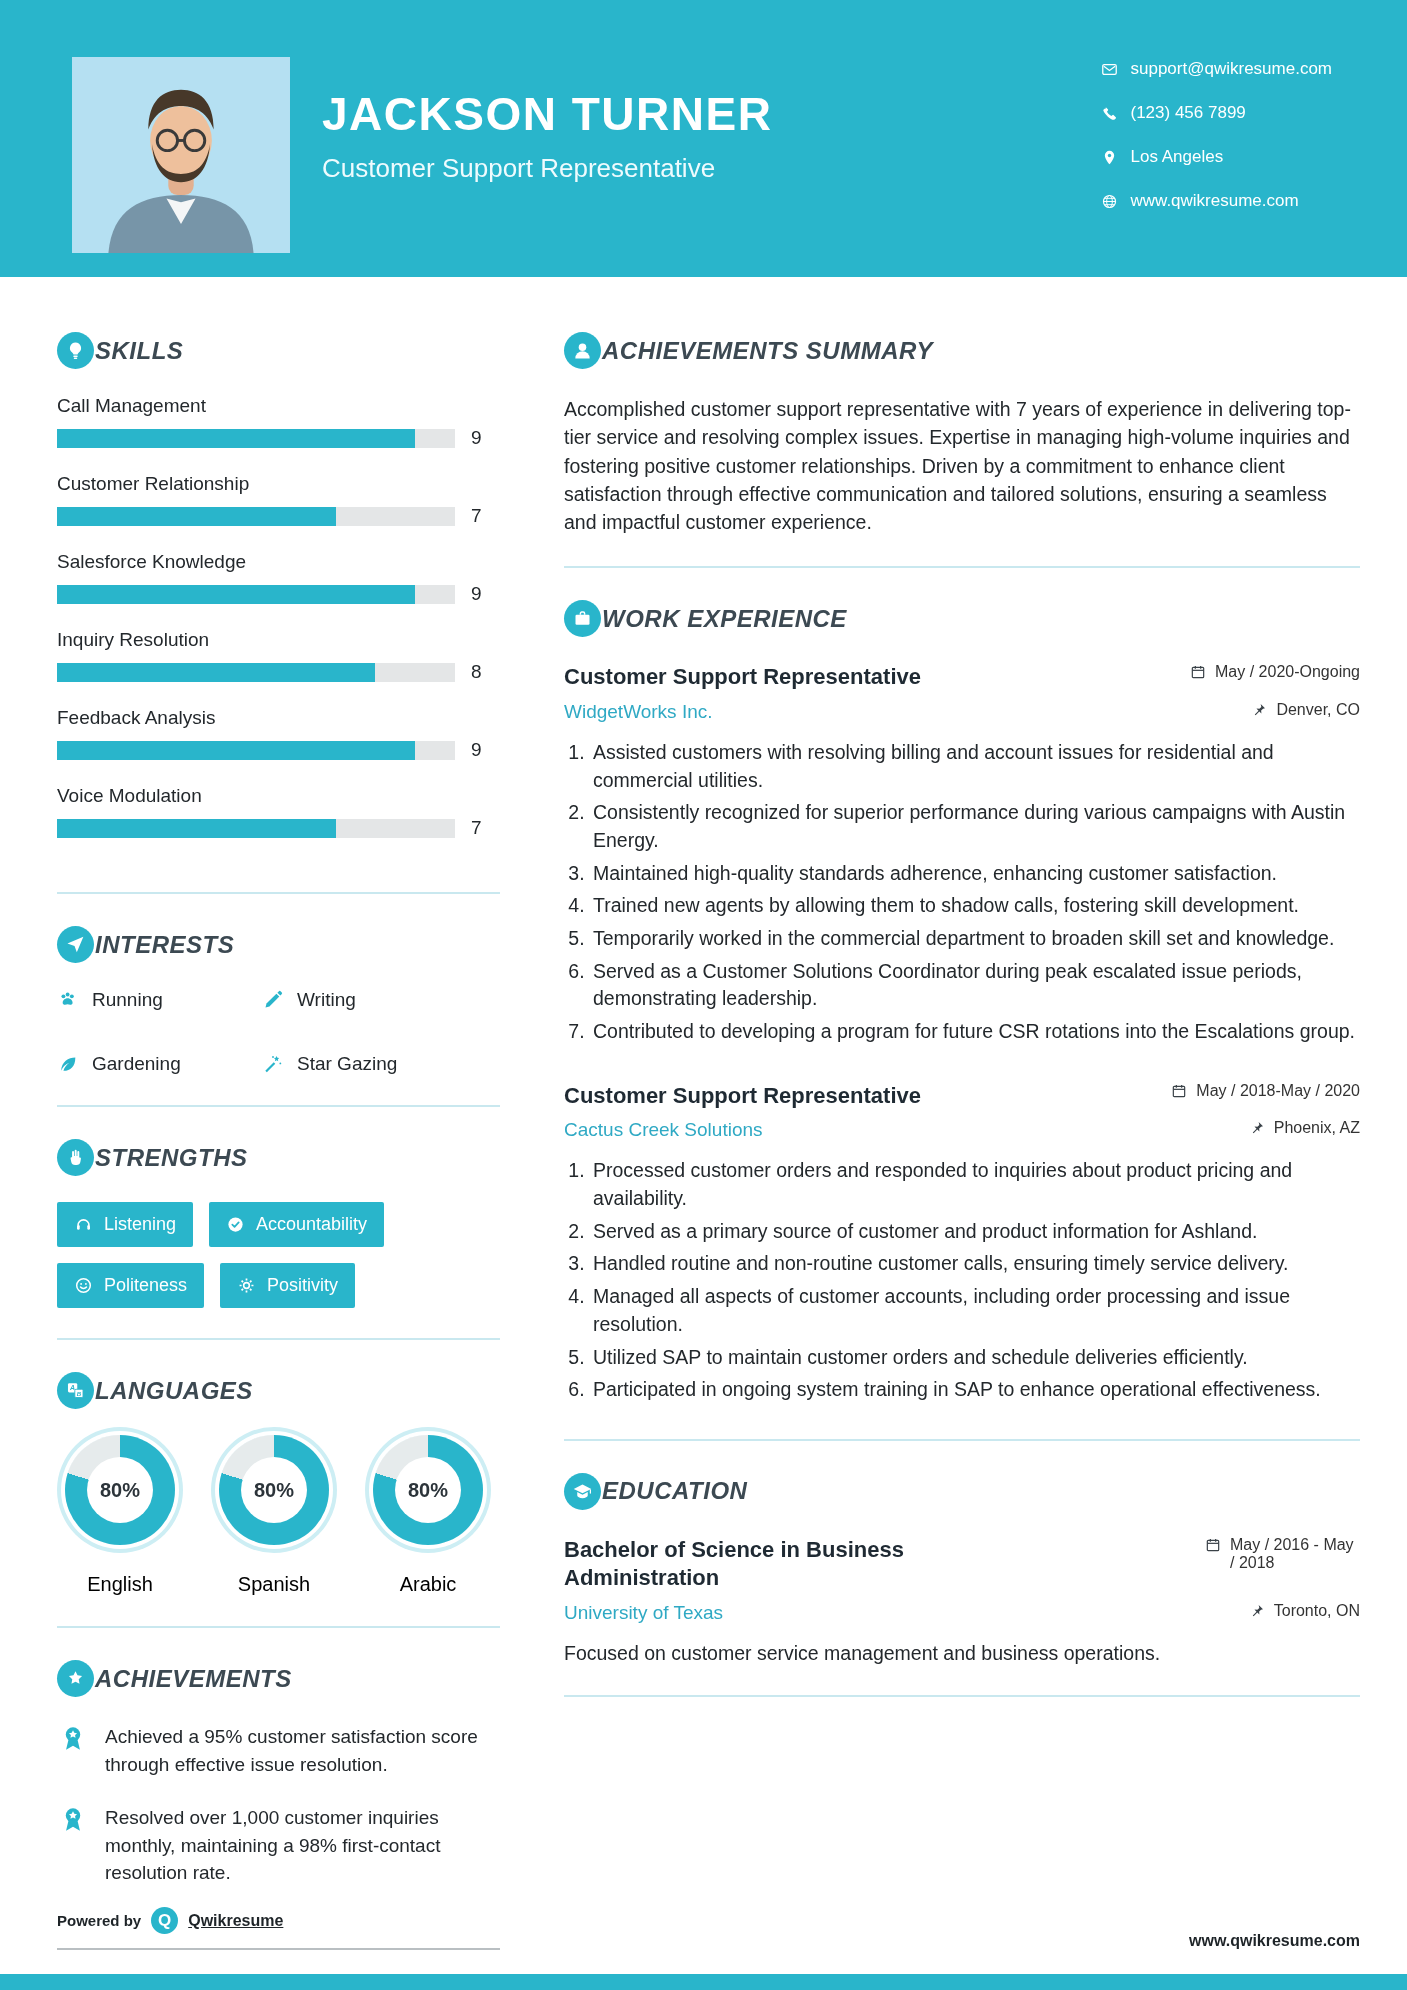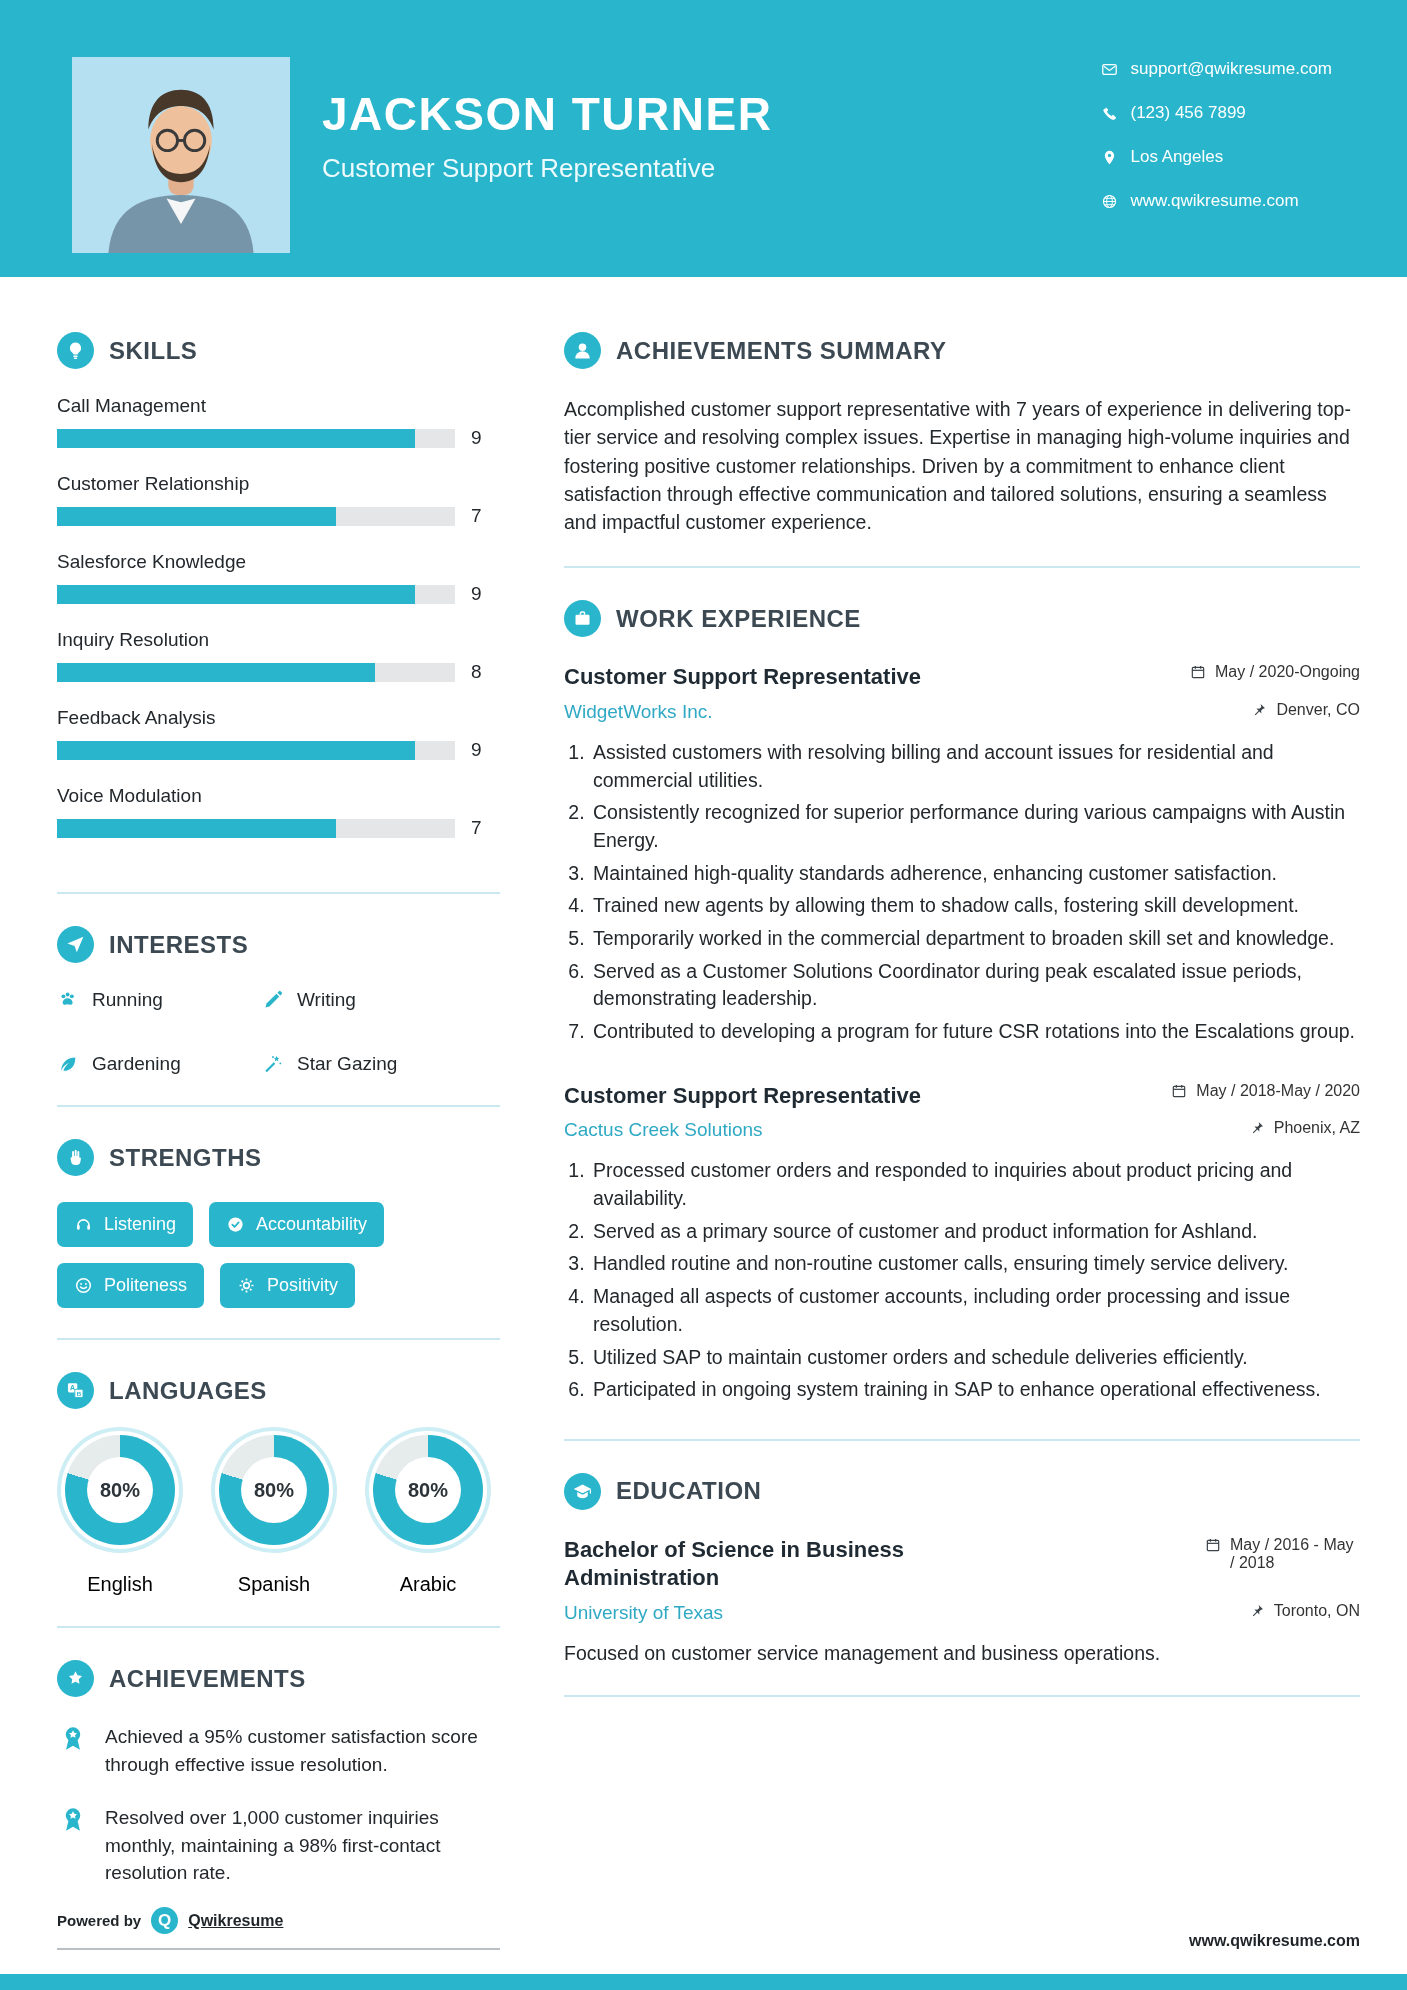--- a/index.html
+++ b/index.html
@@ -18,41 +18,41 @@
   .contact-item { display:flex; align-items:center; gap:13px; color:#fff; font-size:17px; }
   .contact-item svg { width:17px; height:17px; flex:none; }
 
   
   .columns { display:flex; padding:55px 47px 0 57px; gap:64px; }
   .col-left { width:443px; flex:none; }
   .col-right { flex:1; min-width:0; }
 
   .section { border-bottom:2px solid #c9e8ef; padding-bottom:30px; margin-bottom:32px; }
   .section.no-border { border-bottom:none; }
-  .sec-head { display:flex; align-items:center; gap:15px; margin-bottom:26px; }
+  .sec-head { display:flex; align-items:center; gap:1px; margin-bottom:26px;font-style:italic; }
   .sec-icon { width:37px; height:37px; border-radius:50%; background:#29b5cb; display:flex; align-items:center; justify-content:center; flex:none; }
   .sec-icon svg { width:21px; height:21px; }
   .sec-title { font-size:24px; font-weight:800; color:#3c4952; letter-spacing:.5px; }
 
   
   .skill { margin-bottom:23px;margin-top:24px; }
   .skill-label { font-size:19px; color:#23282c; margin-bottom:10px; }
   .skill-row { display:flex; align-items:center; }
   .skill-track { width:398px; height:19px; background:#e4e6e7; }
   .skill-fill { height:100%; background:#29b5cb; }
   .skill-value { margin-left:16px; font-size:19px; color:#23282c; }
 
   
   .interests { display:grid; grid-template-columns:205px 1fr; row-gap:42px; }
   .interest { display:flex; align-items:center; gap:13px; font-size:19px; color:#23282c; }
   .interest svg { width:22px; height:22px; flex:none; }
 
   
   .chips { display:flex; flex-wrap:wrap; gap:16px; }
-  .chip { background:#29b5cb; color:#fff; font-size:18px; display:inline-flex; align-items:center; gap:11px; padding:12px 17px; border-radius:7px; }
+  .chip { background:#29b5cb; color:#fff; font-size:18px; display:inline-flex; align-items:center; gap:11px; padding:12px 17px; border-radius:2px; }
   .chip svg { width:19px; height:19px; flex:none; }
 
   
   .langs { display:flex; gap:28px; margin-top:10px; }
   .lang { display:flex; flex-direction:column; align-items:center; width:126px; }
   .donut { width:110px; height:110px; border-radius:50%; position:relative; box-shadow:0 0 0 4px #fff, 0 0 0 8px #cdeef4; }
   .donut-hole { position:absolute; inset:22px; background:#fff; border-radius:50%; display:flex; align-items:center; justify-content:center; font-size:20px; font-weight:700; color:#2c343a; }
   .lang-name { margin-top:28px; font-size:20px; color:#000000; }
 
   

